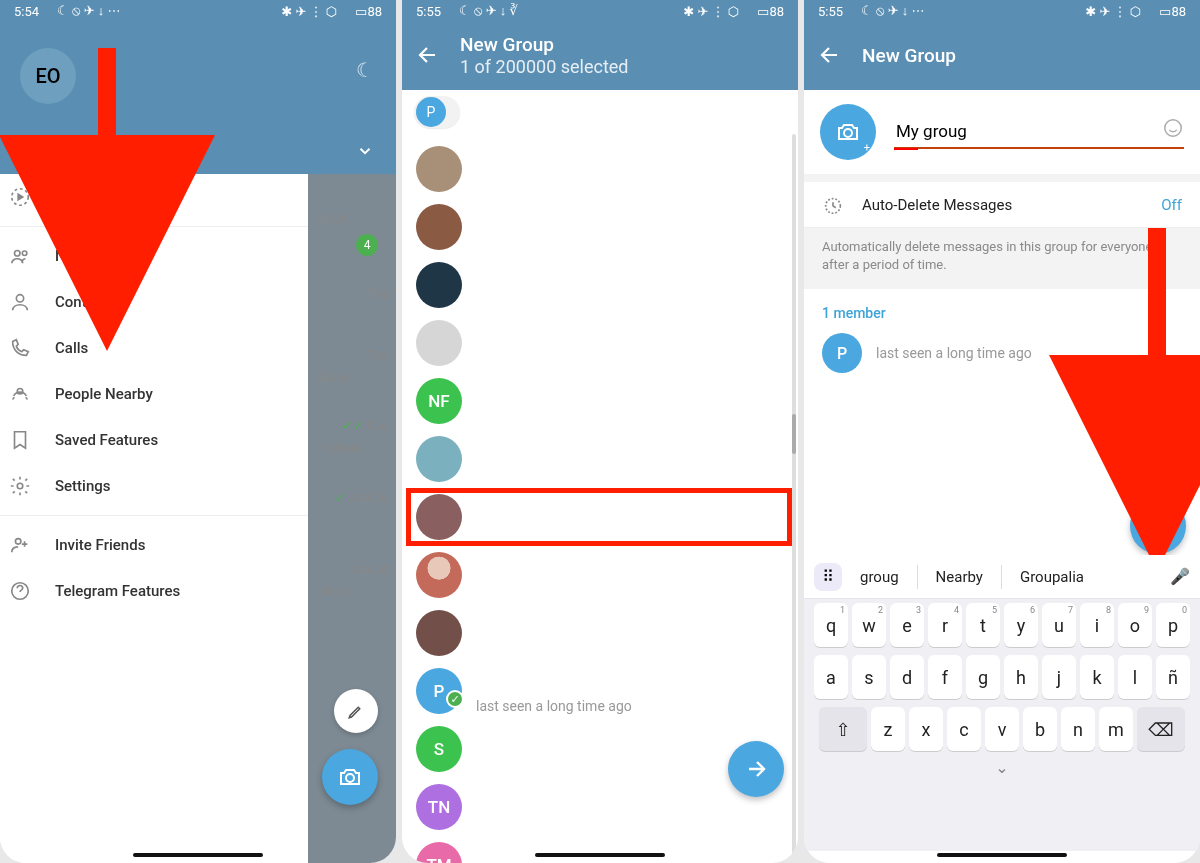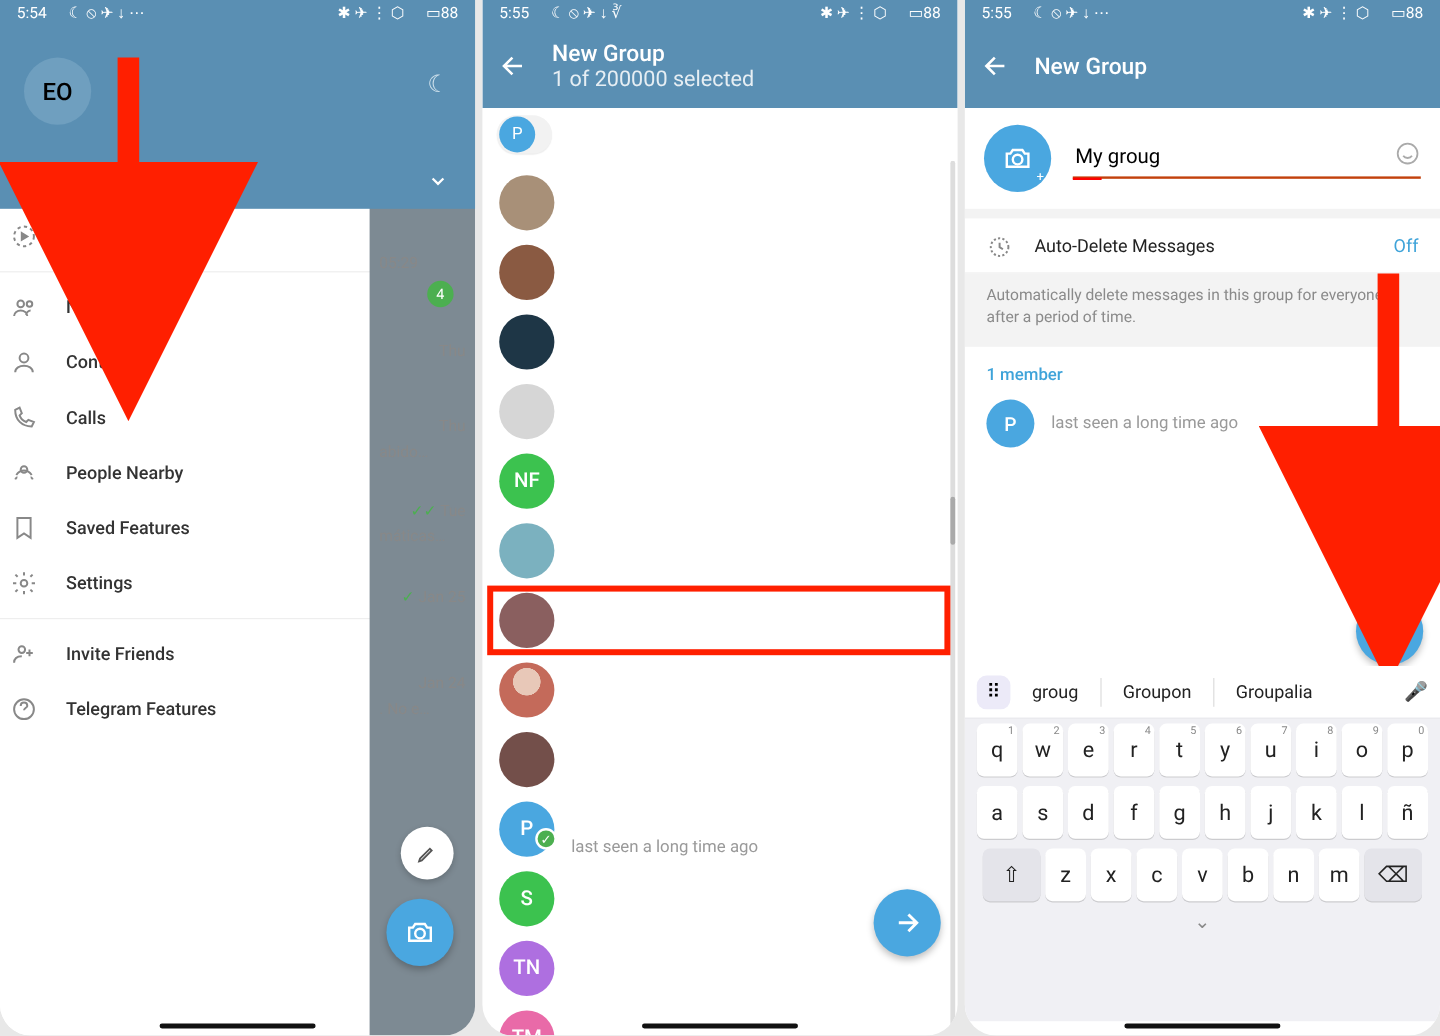--- a/index.html
+++ b/index.html
@@ -357,21 +357,21 @@
         </defs>
         <path d="M35 0 L35 235" stroke="#ff1f00" stroke-width="18" marker-end="url(#ah2)"></path>
       </svg>
   </div>
 
   <div class="kb">
     <div class="kb-sugg">
       <span style="width:28px;height:28px;border-radius:8px;background:#eceaf8;display:flex;align-items:center;justify-content:center">⠿</span>
       <span class="pill">groug</span>
         <span class="sep"></span>
-      <span class="pill">Groupon</span>
+      <span class="pill">Nearby</span>
         <span class="sep"></span>
       <span class="pill">Groupalia</span>
       <span style="margin-left:auto">🎤</span>
     </div>
     <div class="kb-row" id="kbr1">
         <div class="key ">q<span class="sup">1</span></div>
         <div class="key ">w<span class="sup">2</span></div>
         <div class="key ">e<span class="sup">3</span></div>
         <div class="key ">r<span class="sup">4</span></div>
         <div class="key ">t<span class="sup">5</span></div>

